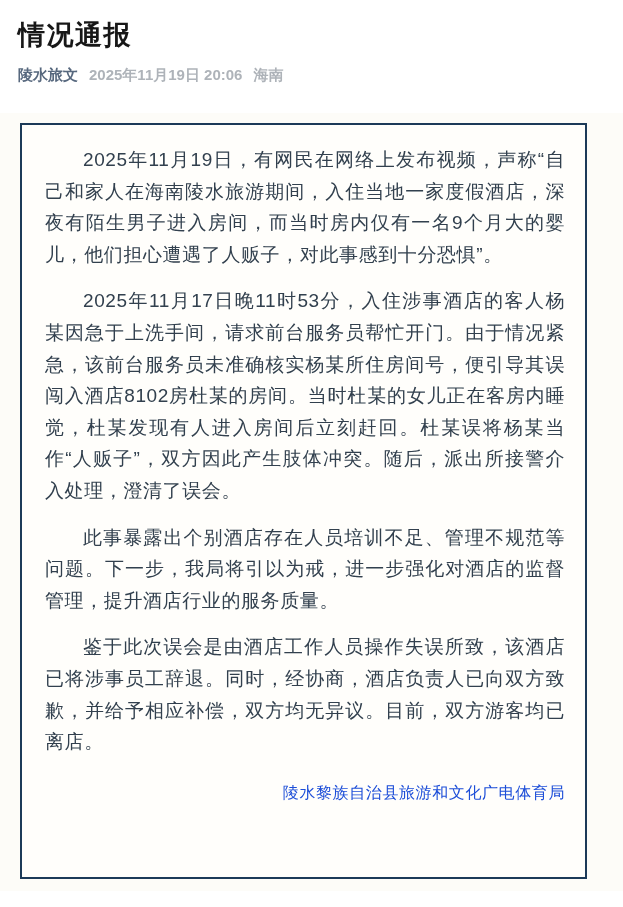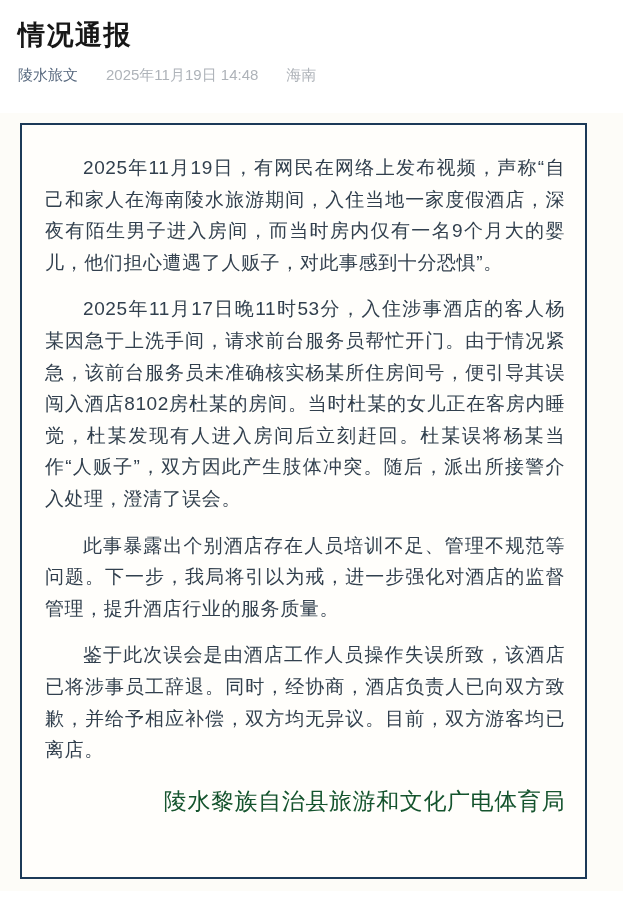--- a/index.html
+++ b/index.html
@@ -24,68 +24,69 @@
     font-weight: 700;
     color: #171717;
     letter-spacing: 1.5px;
   }
   .byline {
     margin: 15px 18px 0 18px;
     font-size: 15px;
     line-height: 20px;
     display: flex;
     align-items: flex-end;
-    gap: 28px;
+    gap: 11px;
     white-space: nowrap;
+    font-weight: bold;
   }
   .account-name { color: #57687e; }
   .meta { color: #aeb3b9; }
   .notice-img {
     margin-top: 28px;
     background: #fdfcf8;
     padding: 10px 36px 12px 20px;
   }
   .notice-frame {
     box-sizing: border-box;
     border: 2px solid #1c3a58;
     background: #fffefb;
     height: 756px;
     padding: 15px 20px 0 23px;
     overflow: hidden;
   }
   .notice-frame p {
-    margin: 12px 0 15px 0;
+    margin: 4px 0 15px 0;
     text-indent: 2em;
     font-size: 19px;
     line-height: 31.6px;
     letter-spacing: 0.6px;
     color: #32404e;
     text-align: justify;
   }
   .signature {
     margin-top: 14px;
   }
   .sig-line {
     text-align: right;
-    font-size: 23px;
+    font-size: 16px;
     line-height: 40px;
     letter-spacing: 0.6px;
-    color: #14532d;
+    color: #1d4ed8;
   }
 </style>
 </head>
 <body>
 
 <div class="page">
 
   <h1 class="article-title">情况通报</h1>
 
   <div class="byline">
     <span class="account-name">陵水旅文</span>
-    <span class="meta">2025年11月19日 14:48</span>
+    <span class="meta">2025年11月19日 20:06</span>
     <span class="meta">海南</span>
   </div>
 
   <div class="notice-img">
     <div class="notice-frame">
       <p>2025年11月19日，有网民在网络上发布视频，声称“自己和家人在海南陵水旅游期间，入住当地一家度假酒店，深夜有陌生男子进入房间，而当时房内仅有一名9个月大的婴儿，他们担心遭遇了人贩子，对此事感到十分恐惧”。</p>
       <p>2025年11月17日晚11时53分，入住涉事酒店的客人杨某因急于上洗手间，请求前台服务员帮忙开门。由于情况紧急，该前台服务员未准确核实杨某所住房间号，便引导其误闯入酒店8102房杜某的房间。当时杜某的女儿正在客房内睡觉，杜某发现有人进入房间后立刻赶回。杜某误将杨某当作“人贩子”，双方因此产生肢体冲突。随后，派出所接警介入处理，澄清了误会。</p>
       <p>此事暴露出个别酒店存在人员培训不足、管理不规范等问题。下一步，我局将引以为戒，进一步强化对酒店的监督管理，提升酒店行业的服务质量。</p>
       <p>鉴于此次误会是由酒店工作人员操作失误所致，该酒店已将涉事员工辞退。同时，经协商，酒店负责人已向双方致歉，并给予相应补偿，双方均无异议。目前，双方游客均已离店。</p>
 

